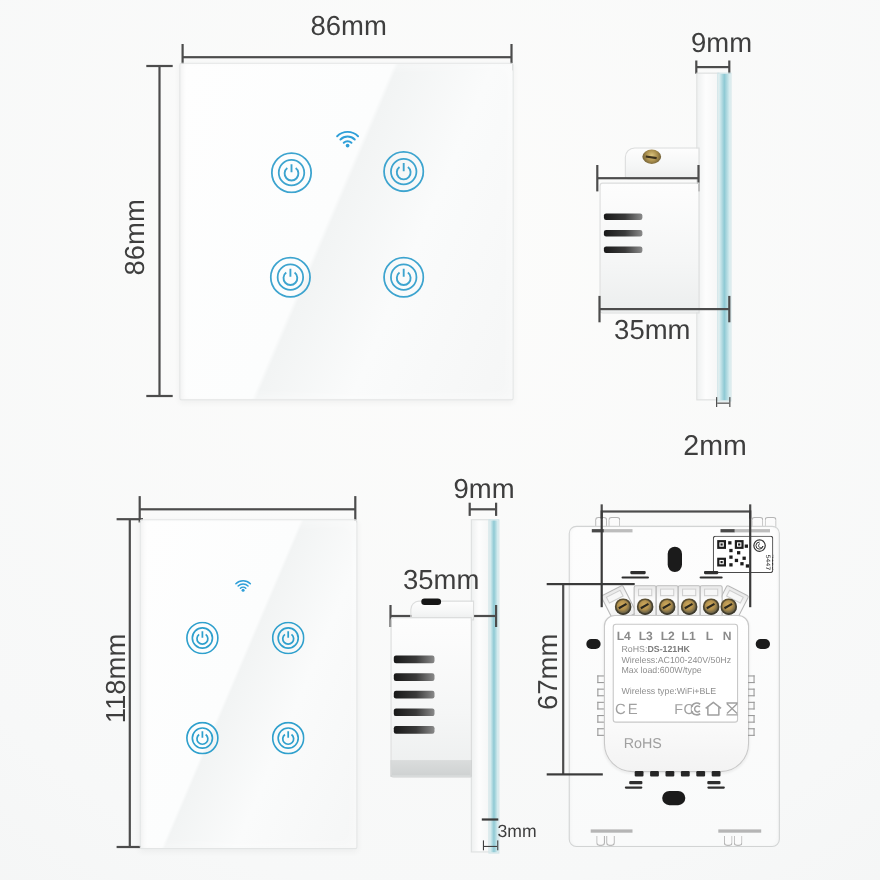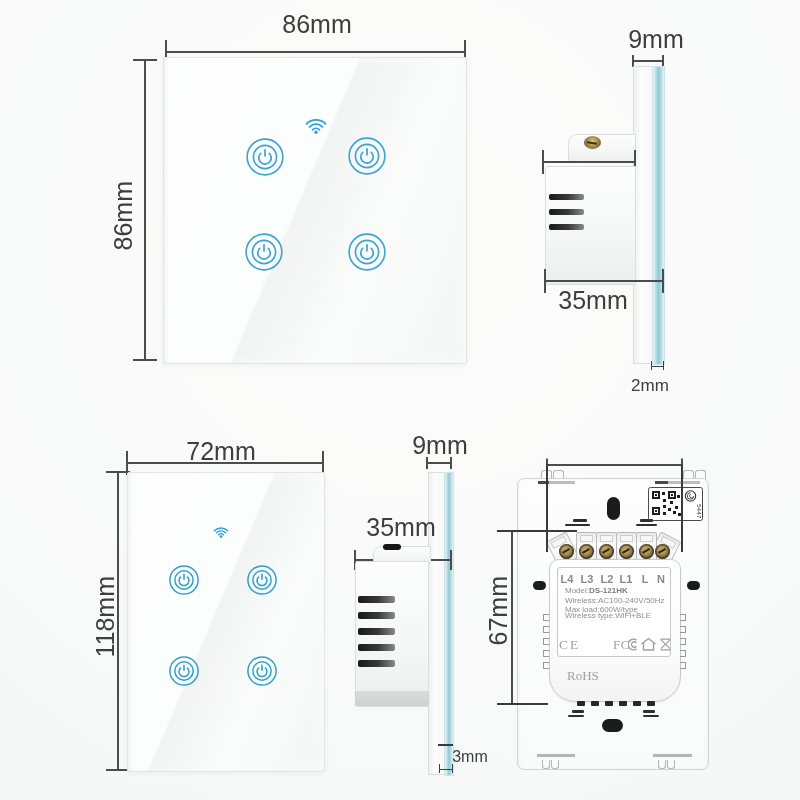--- a/index.html
+++ b/index.html
@@ -46,21 +46,21 @@
   .tblk::before{content:"";position:absolute;top:2px;left:3px;right:3px;height:5px;
     background:#f7f7f7;border:1px solid #cfcfcf;}
   .screw{position:absolute;width:15px;height:15px;border-radius:50%;
     background:radial-gradient(circle at 45% 40%,#d2ac5e 0%,#b08f4c 35%,#6e6448 58%,#3c3a30 82%,#2e2c25 100%);
     box-shadow:inset 0 0 0 1.5px rgba(40,38,30,.55);}
   .screw::after{content:"";position:absolute;left:3.5px;top:6.6px;width:8px;height:1.8px;
     background:#2a271e;transform:rotate(-30deg);}
   .tl{position:absolute;top:573px;width:20px;text-align:center;font-weight:700;
     font-size:11px;color:#8a8a8a;}
   .spec{position:absolute;left:565px;font-size:8px;line-height:1;color:#8f8f8f;white-space:nowrap;}
-  .cert{position:absolute;top:637px;color:#a0a0a0;white-space:nowrap;font-family:Liberation Serif, serif;}
+  .cert{position:absolute;top:637px;color:#a0a0a0;white-space:nowrap;}
   .pill{position:absolute;background:#1b1b1b;border-radius:10px;}
   .groove{position:absolute;height:3px;}
   .dd{position:absolute;height:2.5px;background:#2f2f2f;border-radius:1px;}
   .vd{position:absolute;width:8px;height:5px;background:#262626;border-radius:1px;}
   .emark{position:absolute;width:5px;height:5px;border:1px solid #9a9a9a;border-right:none;background:transparent;}
   .emark.r{border:1px solid #9a9a9a;border-left:none;}
   .bump{position:absolute;width:9px;height:8px;border:1px solid #b5b5b5;border-bottom:none;
     border-radius:3px 3px 0 0;background:#fbfbfb;}
   .bumpb{position:absolute;width:6px;height:8px;border:1px solid #b5b5b5;border-top:none;
     border-radius:0 0 3px 3px;background:#fbfbfb;}
@@ -149,26 +149,25 @@
 
     <div class="sbox" style="left:545px;top:166px;width:89px;height:117px;border-radius:3px 0 0 3px;"></div>
     <div class="louv" style="left:549px;top:194px;width:35px;height:6px;"></div>
     <div class="louv" style="left:549px;top:209px;width:35px;height:6px;"></div>
     <div class="louv" style="left:549px;top:224px;width:35px;height:6px;"></div>
 
     <div class="dimh" style="left:545px;top:280px;width:118px;--t:24px"></div>
     <div class="lbl" style="left:543px;top:287px;">35mm</div>
 
     <div class="hbr" style="left:651px;top:361px;width:11px;height:9px;"></div>
-    <div class="lbl" style="left:610px;top:377px;width:80px;font-size:17px;">2mm</div>
+    <div class="lbl" style="left:610px;top:391px;width:80px;font-size:26px;">2mm</div>
   </div>
 
   <div class="layer">
     <div class="dimh" style="left:127px;top:462px;width:196px;--t:24px"></div>
-    <div class="lbl" style="left:171px;top:438px;">72mm</div>
     <div class="dimv" style="left:117px;top:472px;height:298px;--t:24px"></div>
     <div class="lbl rot90" style="left:56px;top:603px;">118mm</div>
 
     <div class="gpanel" style="left:127px;top:472px;width:196px;height:298px;"></div>
 
     <svg style="position:absolute;left:212px;top:524px;" width="18" height="15" viewBox="0 0 26 20">
       <g fill="none" stroke="#2f9fd8" stroke-width="2" stroke-linecap="round">
         <path d="M3.5 8.8 A13.5 13.5 0 0 1 22.5 8.8"></path>
         <path d="M6.5 11.8 A9.2 9.2 0 0 1 19.5 11.8"></path>
         <path d="M9.5 14.8 A5 5 0 0 1 16.5 14.8"></path>
@@ -330,24 +329,24 @@
 
     <div class="labelbox" style="left:557px;top:567px;width:112px;height:88px;"></div>
 
     <span class="tl" style="left:557px;">L4</span>
     <span class="tl" style="left:577px;">L3</span>
     <span class="tl" style="left:597px;">L2</span>
     <span class="tl" style="left:616px;">L1</span>
     <span class="tl" style="left:635px;">L</span>
     <span class="tl" style="left:651px;">N</span>
 
-    <div class="spec" style="top:587px;"><span>Model:</span><b style="color:#7c7c7c;">DS-121HK</b></div>
+    <div class="spec" style="top:587px;"><span>RoHS:</span><b style="color:#7c7c7c;">DS-121HK</b></div>
     <div class="spec" style="top:596.5px;">Wireless:AC100-240V/50Hz</div>
     <div class="spec" style="top:606px;">Max load:600W/type</div>
-    <div class="spec" style="top:612px;">Wireless type:WiFi+BLE</div>
+    <div class="spec" style="top:625px;">Wireless type:WiFi+BLE</div>
 
     <span class="cert" style="left:559px;font-size:13.5px;letter-spacing:2px;">CE</span>
     <span class="cert" style="left:567px;font-size:13px;margin-top:31px;">RoHS</span>
     <span class="cert" style="left:613px;font-size:13px;letter-spacing:0.5px;">FC</span>
     <svg style="position:absolute;left:628px;top:638px;" width="10" height="13" viewBox="0 0 10 13">
       <path d="M8.5 2.2 A5.3 5.3 0 1 0 8.5 10.8" fill="none" stroke="#a0a0a0" stroke-width="1.6"></path>
       <path d="M8.3 4.8 A2.7 2.7 0 1 0 8.3 8.2" fill="none" stroke="#a0a0a0" stroke-width="1.4"></path>
     </svg>
     <svg style="position:absolute;left:640px;top:637px;" width="17" height="15" viewBox="0 0 17 15">
       <path d="M1.5 7 L8.5 1.5 L15.5 7 M3.5 5.8 V13 H13.5 V5.8" fill="none" stroke="#a0a0a0" stroke-width="1.4" stroke-linejoin="round"></path>

